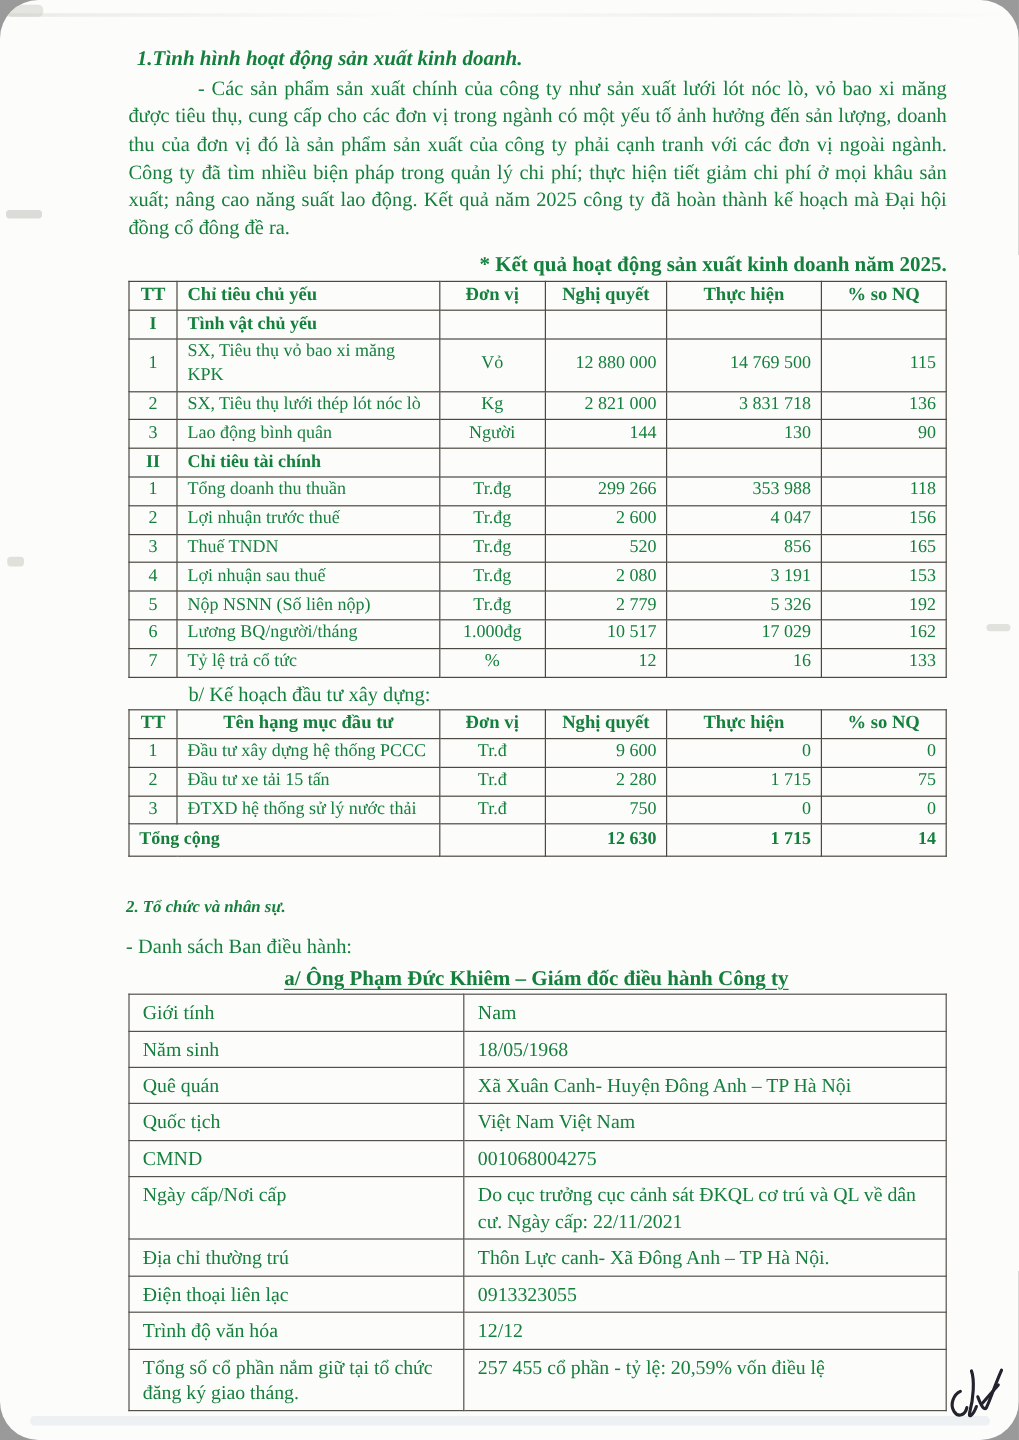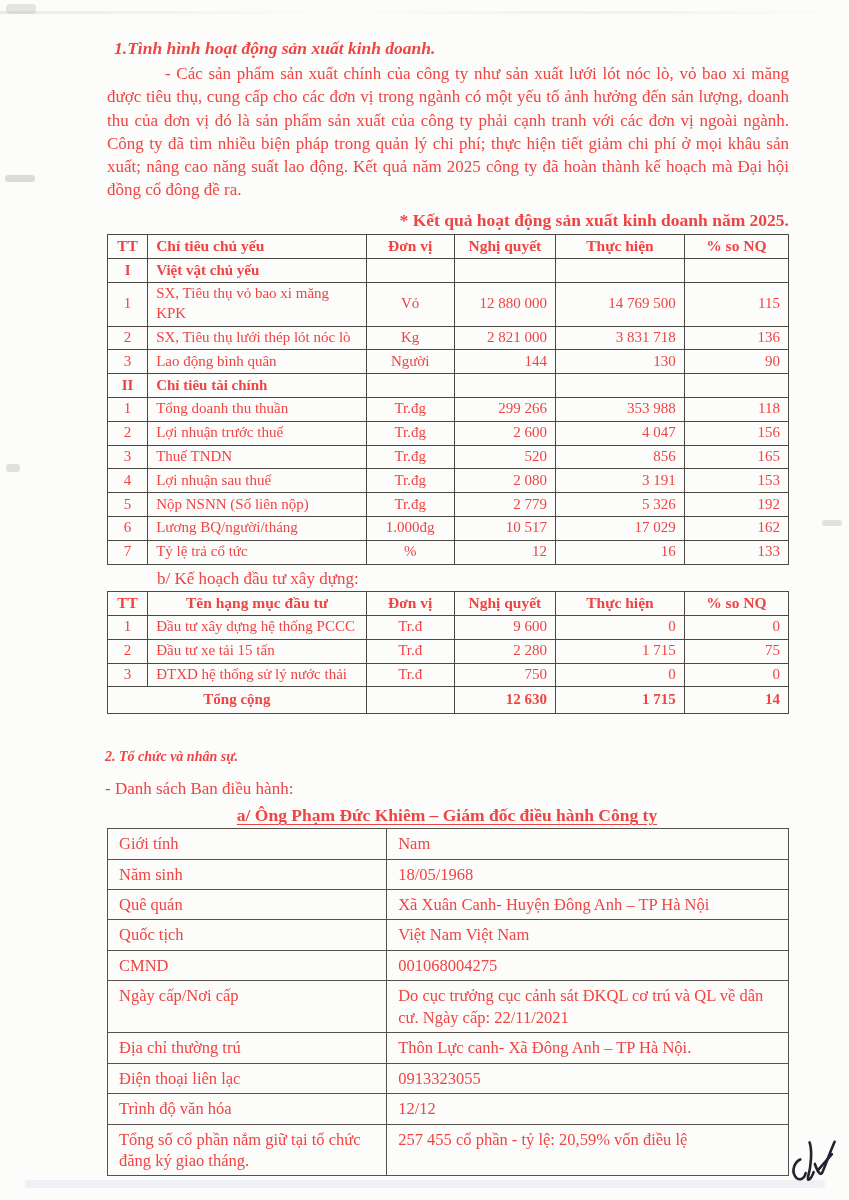--- a/index.html
+++ b/index.html
@@ -3,21 +3,22 @@
 <meta charset="utf-8">
 <style>
   html,body{margin:0;padding:0;background:#9a9a9a;}
   .page{
     position:relative;
     width:849px;height:1200px;
     margin:0 auto;
     background:#fcfcfa;
     overflow:hidden;
     font-family:"Liberation Serif","DejaVu Serif",serif;
-    color:#ef4444;
+    color:#15803d;
+    border-radius:32px;
   }
   
   .artifact{position:absolute;pointer-events:none;}
   .a-topblob{left:6px;top:4px;width:30px;height:10px;background:#d7d7d2;opacity:.65;border-radius:4px;}
   .a-topstreak{left:0;top:11px;width:100%;height:3px;background:linear-gradient(90deg,#c9c9c4,transparent 40%,#d9d9d4 70%,transparent);opacity:.35;}
   .a-leftdash1{left:5px;top:175px;width:30px;height:7px;background:#cdcdc7;opacity:.7;border-radius:3px;}
   .a-leftdash2{left:6px;top:464px;width:14px;height:8px;background:#d9d9d4;opacity:.8;border-radius:3px;}
   .a-rightdash{left:822px;top:520px;width:20px;height:6px;background:#d5d5d0;opacity:.7;border-radius:3px;}
   .a-bottomstreak{left:25px;top:1180px;width:800px;height:8px;background:#e9edf1;opacity:.8;border-radius:4px;}
 
@@ -36,21 +37,21 @@
     overflow:hidden;
   }
   table.dt th{font-weight:bold;text-align:center;font-size:15.5px;}
   table.dt th.hl-left{text-align:left;}
   td.col-tt{text-align:center;}
   td.col-label{text-align:left;}
   td.col-unit{text-align:center;}
   td.col-nq,td.col-th,td.col-pct{text-align:right;padding-right:14px;}
   tr.section-row td{font-weight:bold;}
   tr.total-row td{font-weight:bold;padding-top:3px;padding-bottom:3px;}
-  td.total-label{text-align:center;}
+  td.total-label{text-align:left;}
 
   .sub-title{font-size:17px;margin:4px 0 2px 50px;}
 
   .s2-heading{font-style:italic;font-weight:bold;font-size:14px;margin:35px 0 0 -2px;}
   .plain-line{font-size:17px;margin:14px 0 0 -2px;}
   .person-h{font-weight:bold;font-size:17.5px;margin:6px 0 1px -2px;
     text-decoration:underline;text-underline-offset:3px;text-align:center;}
 
   table.pt{width:100%;border-collapse:collapse;font-size:16.5px;table-layout:fixed;
     border:1.5px solid #43413c;margin-top:2px;}
@@ -93,21 +94,21 @@
           <th class="hl-left">Chỉ tiêu chủ yếu</th>
           <th>Đơn vị</th>
           <th>Nghị quyết</th>
           <th>Thực hiện</th>
           <th>% so NQ</th>
         </tr>
       </thead>
       <tbody>
           <tr class="section-row">
             <td class="col-tt">I</td>
-            <td class="col-label">Việt vật chủ yếu</td>
+            <td class="col-label">Tình vật chủ yếu</td>
             <td class="col-unit"></td>
             <td class="col-nq"></td>
             <td class="col-th"></td>
             <td class="col-pct"></td>
           </tr>
           <tr>
             <td class="col-tt">1</td>
             <td class="col-label">SX, Tiêu thụ vỏ bao xi măng KPK</td>
             <td class="col-unit">Vỏ</td>
             <td class="col-nq">12 880 000</td>

